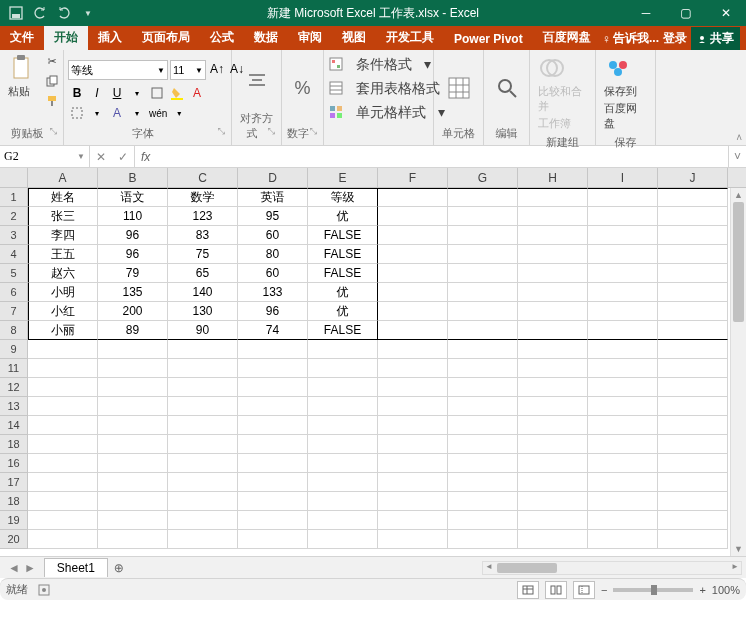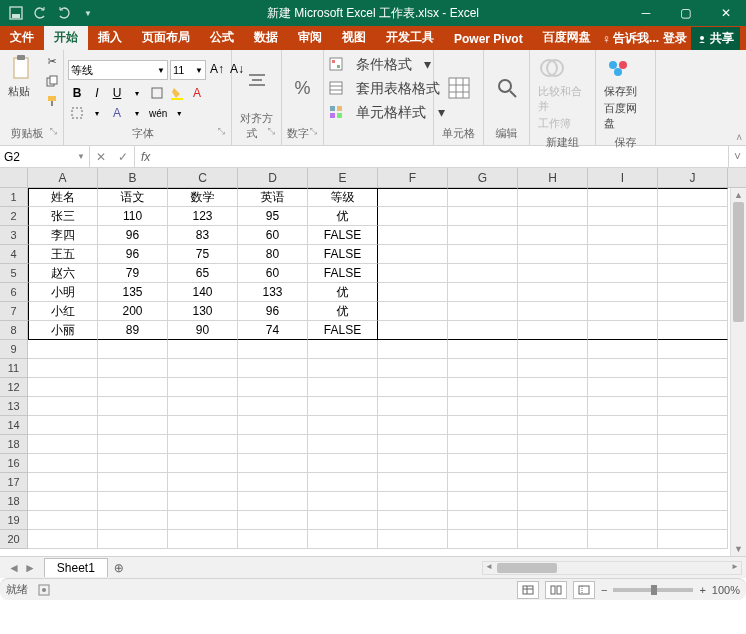--- a/index.html
+++ b/index.html
@@ -41,21 +41,21 @@
 .fontgroup .tbtn { min-width: 18px; height: 18px; display: inline-flex; align-items: center; justify-content: center; font-size: 12px; border: 1px solid transparent; }
 
 .condrow { display: flex; gap: 12px; font-size: 14px; color: #444; height: 20px; white-space: nowrap; }
 .condrow .ci { width: 16px; height: 16px; display: inline-flex; align-items: center; justify-content: center; }
 
 .collapse { position: absolute; right: 4px; bottom: 2px; font-size: 10px; color: #888; }
 
 
 .fxbar { height: 22px; display: flex; border-bottom: 1px solid #d4d4d4; }
 .namebox { width: 90px; border-right: 1px solid #d4d4d4; padding: 2px 4px; font-size: 12px; display: flex; align-items: center; justify-content: space-between; }
-.namebox input { border: none; width: 60px; font-size: 12px; outline: none; }
+.namebox input { border: none; width: 60px; font-size: 12px; outline: none; font-family: Liberation Serif, serif; }
 .fxbtns { display: flex; align-items: center; border-right: 1px solid #d4d4d4; }
 .fxbtns span { width: 22px; text-align: center; color: #888; }
 .fxlabel { padding: 0 6px; font-style: italic; color: #666; display: flex; align-items: center; }
 .fxinput { flex: 1; border: none; padding: 2px 4px; outline: none; font-size: 12px; }
 .fxexpand { width: 18px; display: flex; align-items: center; justify-content: center; color: #888; border-left: 1px solid #d4d4d4; }
 
 
 .gridwrap { height: 388px; overflow: hidden; position: relative; display: flex; flex-direction: column; }
 .colheads { display: flex; height: 20px; background: #e6e6e6; border-bottom: 1px solid #c6c6c6; }
 .corner { width: 28px; border-right: 1px solid #c6c6c6; background: #e6e6e6; }

